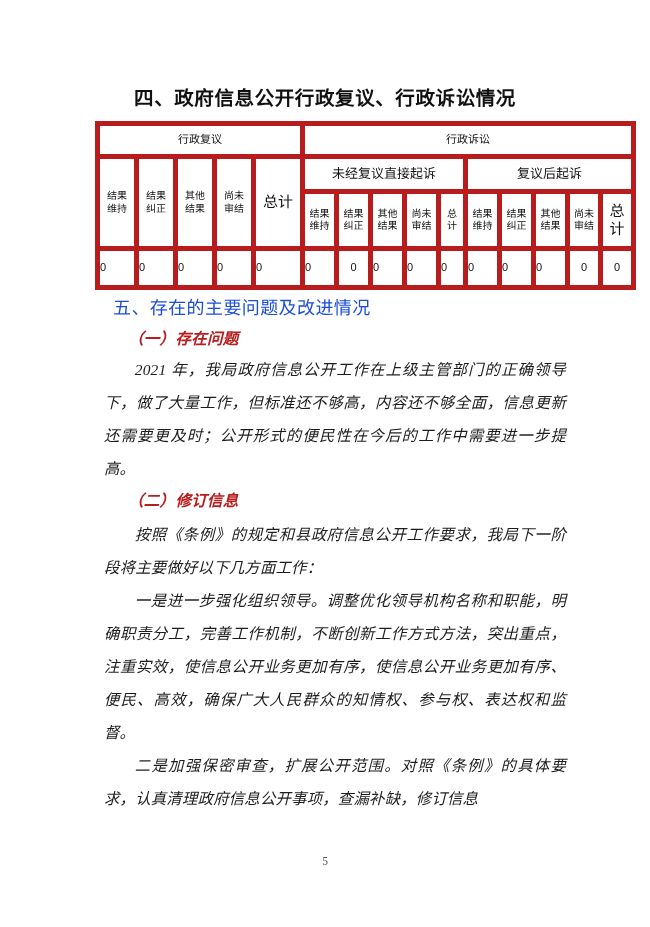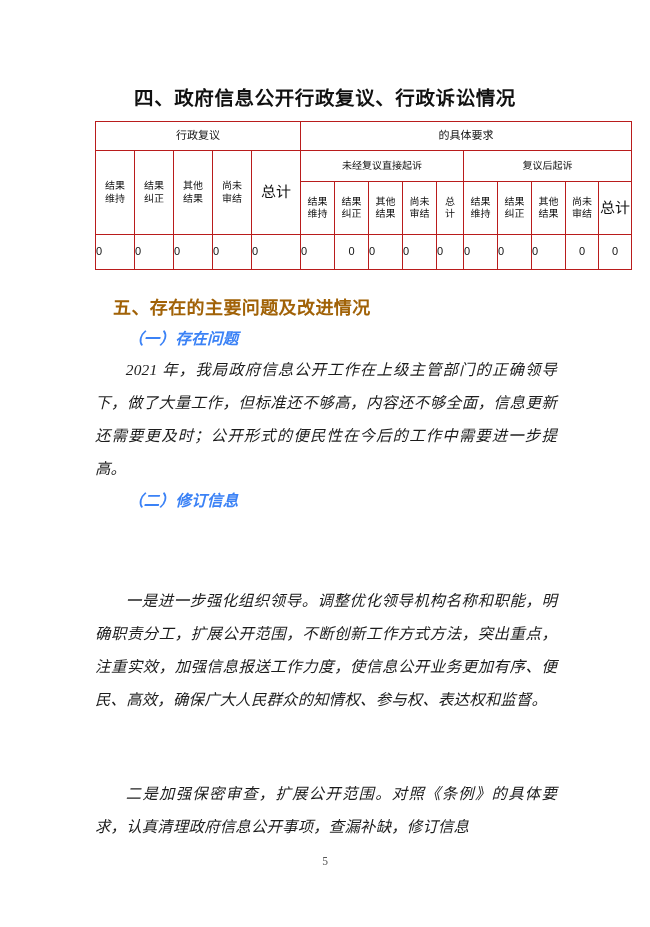--- a/index.html
+++ b/index.html
@@ -50,35 +50,35 @@
   }
   table.report {
     border-collapse: collapse;
     table-layout: fixed;
     width: 503px;
     font-family: "Liberation Sans", "DejaVu Sans", sans-serif;
     font-size: 10.5px;
     color: #111;
   }
   table.report td, table.report th {
-    border: 1px solid #b91c1c;
+    border: 5px solid #b91c1c;
     padding: 0;
     font-weight: normal;
     vertical-align: middle;
     line-height: 1.22;
   }
   .grp-head {
     text-align: center;
     height: 28px;
     font-size: 11px;
   }
   .sub-head {
     text-align: center;
     height: 30px;
-    font-size: 10px;
+    font-size: 13px;
   }
   .leaf-head {
     text-align: center;
     height: 52px;
     font-size: 10px;
     padding: 0 1px;
   }
   .leaf-head .l1, .leaf-head .l2 {
     display: block;
   }
@@ -93,41 +93,41 @@
     padding-top: 1px;
   }
   .cell-left { text-align: left; padding-left: 2px; }
   .cell-center { text-align: center; }
   .thick-l { border-left: 2px solid #000; }
 
   
   .h2 {
     position: absolute;
     font-family: "Liberation Sans", "DejaVu Sans", sans-serif;
-    font-weight: bold;
+    font-weight: normal;
     font-size: 18px;
-    color: #a16207;
+    color: #1d4ed8;
     letter-spacing: 0.4px;
     white-space: nowrap;
   }
   .h3 {
     position: absolute;
     font-family: "Liberation Serif", "DejaVu Serif", serif;
     font-weight: bold;
     font-style: italic;
     font-size: 15.5px;
-    color: #3b82f6;
+    color: #b91c1c;
     letter-spacing: 0.3px;
     white-space: nowrap;
   }
 
   
   .para {
     position: absolute;
-    left: 95px;
+    left: 104px;
     width: 462px;
     font-family: "Liberation Serif", "DejaVu Serif", serif;
     font-style: italic;
     font-size: 15.4px;
     line-height: 33px;
     color: #1c1c1c;
     text-align: justify;
     text-justify: inter-ideograph;
     text-indent: 2em;
     letter-spacing: 0.2px;
@@ -167,21 +167,21 @@
           <col style="width:27px">
         <col style="width:34px">
           <col style="width:34px">
           <col style="width:34px">
           <col style="width:33px">
           <col style="width:33px">
       </colgroup>
       <tbody>
         <tr>
           <td class="grp-head" colspan="5">行政复议</td>
-          <td class="grp-head" colspan="10">的具体要求</td>
+          <td class="grp-head" colspan="10">行政诉讼</td>
         </tr>
 
         <tr>
           <td class="leaf-head" rowspan="2">
             <span class="l1">结果</span>
             <span class="l2">维持</span>
           </td>
           <td class="leaf-head" rowspan="2">
             <span class="l1">结果</span>
             <span class="l2">纠正</span>
@@ -261,20 +261,21 @@
   </div>
 
   <div class="h2" style="left:113px; top:293px;">五、存在的主要问题及改进情况</div>
 
   <div class="h3" style="left:128px; top:326px;">（一）存在问题</div>
 
   <div class="para" style="top:353px;">2021 年，我局政府信息公开工作在上级主管部门的正确领导下，做了大量工作，但标准还不够高，内容还不够全面，信息更新还需要更及时；公开形式的便民性在今后的工作中需要进一步提高。</div>
 
   <div class="h3" style="left:128px; top:488px;">（二）修订信息</div>
 
-
-  <div class="para" style="top:584px;">一是进一步强化组织领导。调整优化领导机构名称和职能，明确职责分工，扩展公开范围，不断创新工作方式方法，突出重点，注重实效，加强信息报送工作力度，使信息公开业务更加有序、便民、高效，确保广大人民群众的知情权、参与权、表达权和监督。</div>
-
-  <div class="para" style="top:749px;margin-top:28px;">二是加强保密审查，扩展公开范围。对照《条例》的具体要求，认真清理政府信息公开事项，查漏补缺，修订信息</div>
+  <div class="para" style="top:518px;">按照《条例》的规定和县政府信息公开工作要求，我局下一阶段将主要做好以下几方面工作：</div>
+
+  <div class="para" style="top:584px;">一是进一步强化组织领导。调整优化领导机构名称和职能，明确职责分工，完善工作机制，不断创新工作方式方法，突出重点，注重实效，使信息公开业务更加有序，使信息公开业务更加有序、便民、高效，确保广大人民群众的知情权、参与权、表达权和监督。</div>
+
+  <div class="para" style="top:749px;">二是加强保密审查，扩展公开范围。对照《条例》的具体要求，认真清理政府信息公开事项，查漏补缺，修订信息</div>
 
   <div class="page-number">5</div>
 
 </div>
 
 </body></html>

